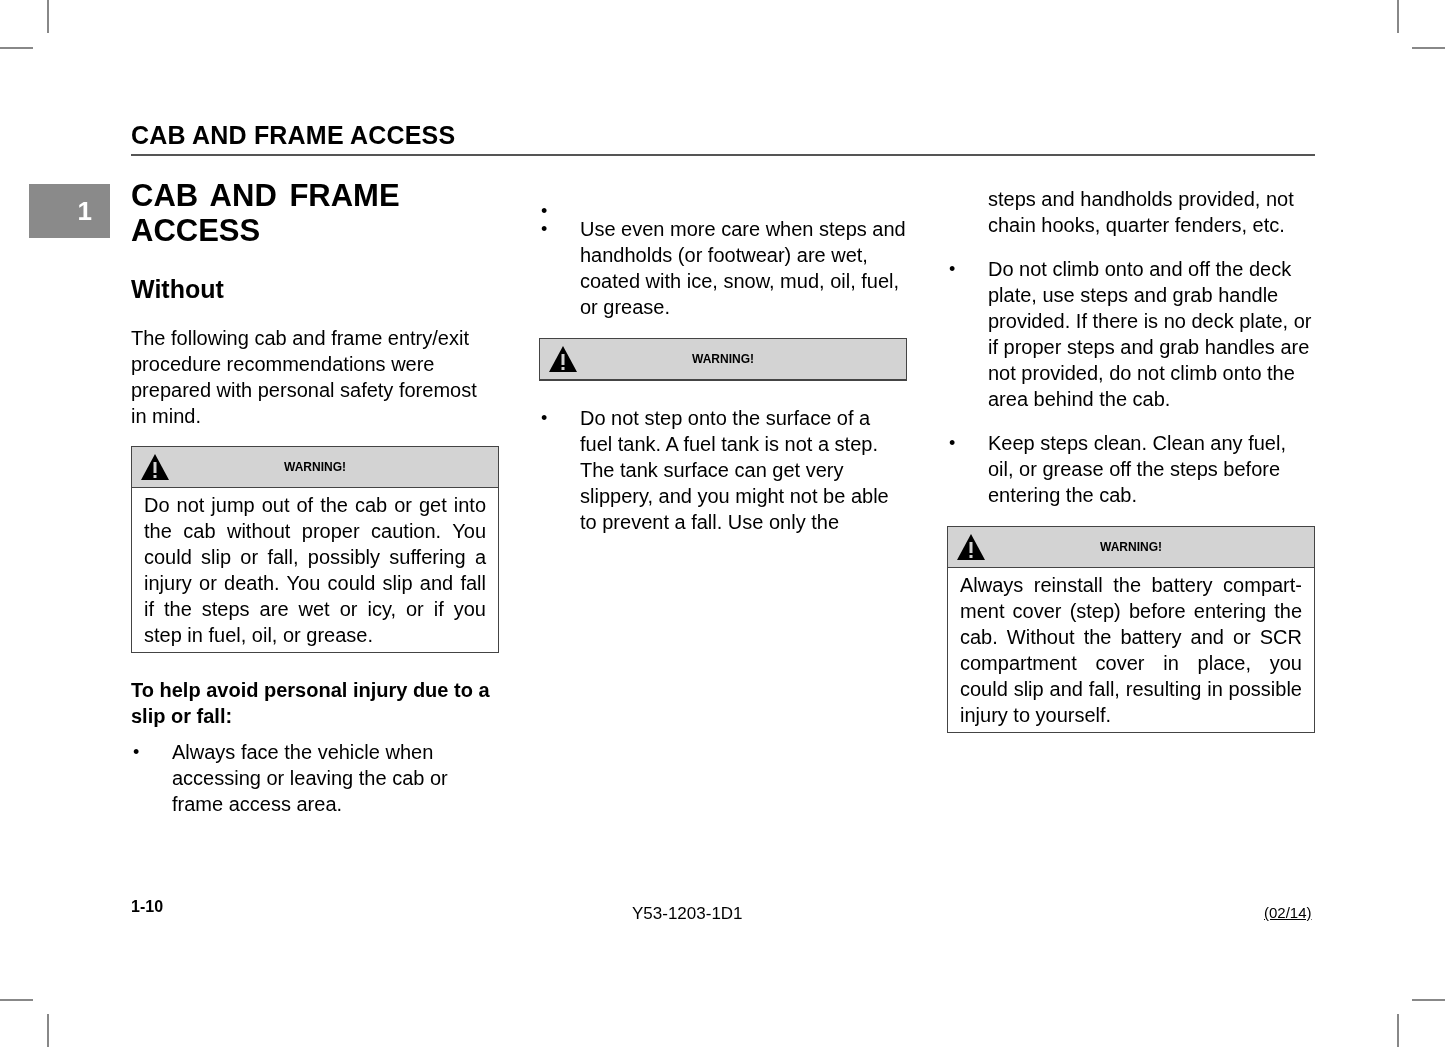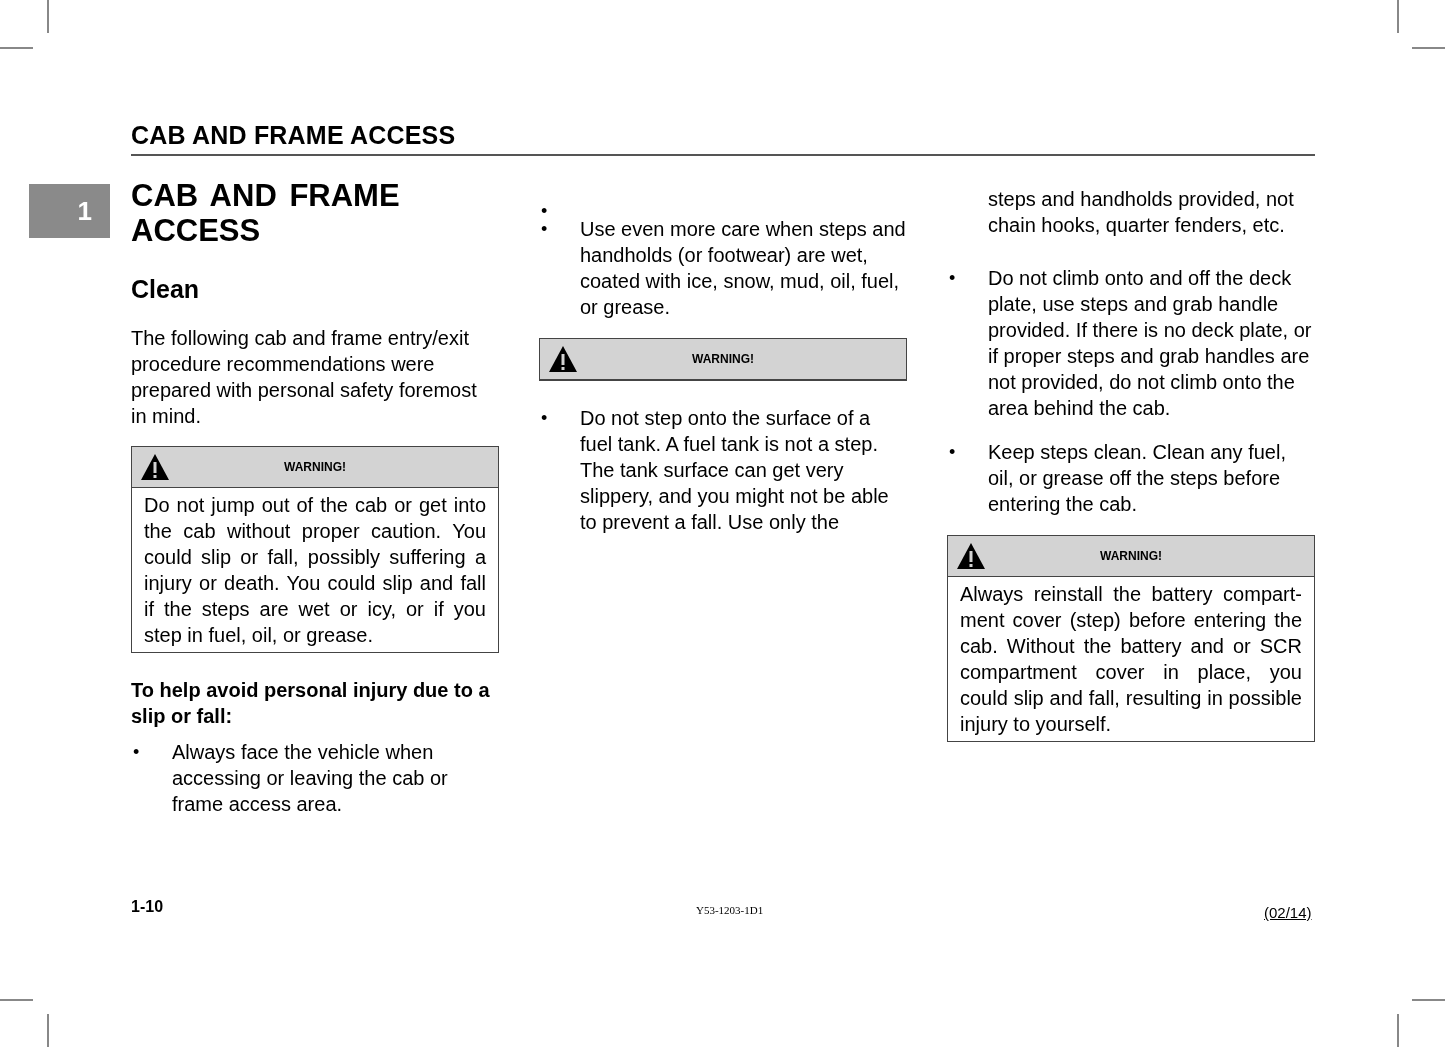--- a/index.html
+++ b/index.html
@@ -11,27 +11,27 @@
     .col { position: absolute; width: 368px; font-size: 20px; line-height: 26px; }
     .col1 { left: 131px; top: 178px; }
     .col2 { left: 539px; top: 198px; }
     .col3 { left: 947px; top: 186px; }
     .h1 { font-size: 31px; line-height: 35px; font-weight: bold; margin: 0 0 26px 0; word-spacing: 4px; }
     .h2 { font-size: 25px; line-height: 30px; font-weight: bold; margin: 0 0 21px 0; }
     .para { margin: 0 8px 17px 0; }
     .subhead { font-weight: bold; margin: 0 0 10px 0; }
     .bullet { position: relative; padding-left: 41px; margin: 0 0 18px 0; }
     .bullet .dot { position: absolute; left: 2px; top: 0; font-size: 18px; }
-    .cont { padding-left: 41px; margin: 0 0 27px 0; }
+    .cont { padding-left: 41px; margin: 0 0 18px 0; }
     .warn { border: 1.5px solid #444; margin: 0 0 24px 0; }
     .warn-head { background: #d3d3d3; border-bottom: 1.5px solid #444; height: 40px; position: relative; display: flex; align-items: center; justify-content: center; font-weight: bold; font-size: 12px; }
     .warn-head .tri { position: absolute; left: 8px; top: 6px; width: 30px; height: 28px; }
     .warn-body { padding: 4px 12px 4px 12px; text-align: justify; }
     .footer-page { position: absolute; left: 131px; top: 898px; font-size: 16px; font-weight: bold; }
-    .footer-code { position: absolute; left: 696px; top: 904px; font-size: 11px; font-family: Liberation Serif, serif; }
+    .footer-code { position: absolute; left: 632px; top: 904px; font-size: 17px; }
     .footer-date { position: absolute; left: 1264px; top: 904px; font-size: 15px; text-decoration: underline; }
   </style>
 </head>
 <body>
 
 <div class="crop" style="left:47px;top:0;width:1.5px;height:33px;"></div>
 <div class="crop" style="left:0;top:47px;width:33px;height:1.5px;"></div>
 <div class="crop" style="left:1397px;top:0;width:1.5px;height:33px;"></div>
 <div class="crop" style="left:1412px;top:47px;width:33px;height:1.5px;"></div>
 <div class="crop" style="left:0;top:999px;width:33px;height:1.5px;"></div>
@@ -41,21 +41,21 @@
 
 <div class="header-title">CAB AND FRAME ACCESS</div>
 <div class="header-rule"></div>
 
 <div class="chapter-tab">
   <span>1</span>
 </div>
 
 <div class="col col1">
   <div class="h1">CAB AND FRAME ACCESS</div>
-  <div class="h2">Clean</div>
+  <div class="h2">Without</div>
   <div class="para">The following cab and frame entry/exit procedure recommendations were prepared with personal safety foremost in mind.</div>
   <div class="warn">
     <div class="warn-head">
       <svg class="tri" viewBox="0 0 30 28">
           <polygon points="15,1 29,27 1,27" fill="#000"></polygon>
           <rect x="13.5" y="9" width="3" height="11" fill="#d3d3d3"></rect>
           <rect x="13.5" y="22" width="3" height="3" fill="#d3d3d3"></rect>
         </svg>
       <span>WARNING!</span>
     </div>

